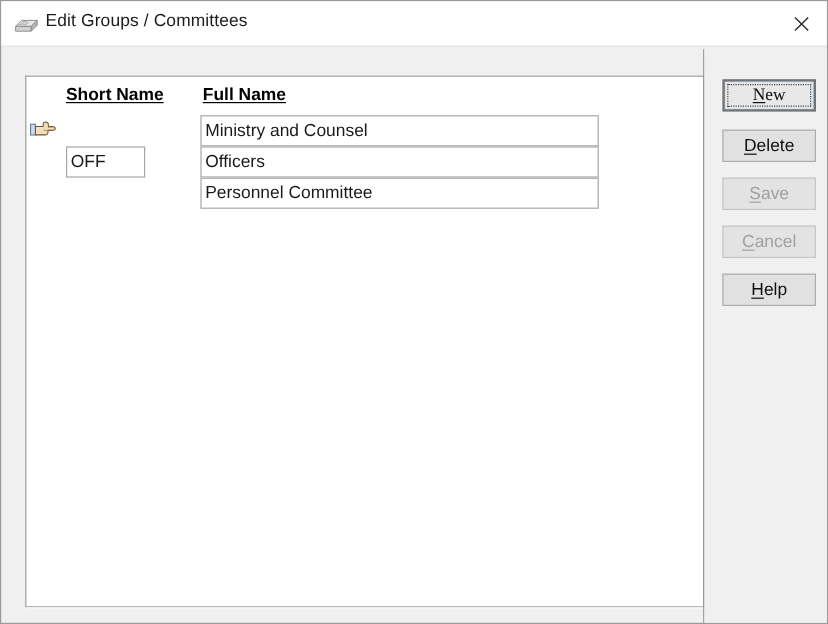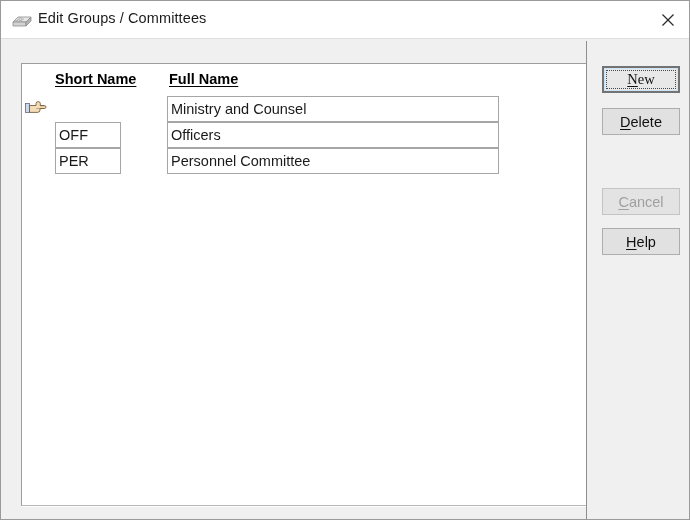--- a/index.html
+++ b/index.html
@@ -214,39 +214,41 @@
                    Q15 14.4 12.4 14.4 L4.5 14.4 Z" fill="#f3dcb6" stroke="#6b5636" stroke-width="0.85" stroke-linejoin="round"></path>
           <path d="M15.3 7.6 L19.0 7.6" stroke="#6b5636" stroke-width="0.7"></path>
           <path d="M11.2 10.6 L19.0 10.6" stroke="#6b5636" stroke-width="0.6" opacity="0.7"></path>
         </svg>
       </span>
       <div class="cell cell-full" style="top:32px;">Ministry and Counsel</div>
 
       <div class="cell cell-short" style="top:58px;">OFF</div>
       <div class="cell cell-full" style="top:58px;">Officers</div>
 
-      <div class="cell cell-short" style="top:84px;">PER</div>
       <div class="cell cell-full" style="top:84px;">Personnel Committee</div>
 
     </div>
   </div>
 
   <div id="divider"></div>
 
   <div id="buttonbar">
 
     <div class="btn focused" id="btn-new">
       <span class="focus-ring"></span>
       <span><span class="mnem">N</span><span>ew</span></span>
     </div>
 
     <div class="btn" id="btn-delete">
       <span><span class="mnem">D</span><span>elete</span></span>
     </div>
 
+    <div class="btn disabled" id="btn-save">
+      <span><span class="mnem">S</span><span>ave</span></span>
+    </div>
 
     <div class="btn disabled" id="btn-cancel">
       <span><span class="mnem">C</span><span>ancel</span></span>
     </div>
 
     <div class="btn" id="btn-help">
       <span><span class="mnem">H</span><span>elp</span></span>
     </div>
 
 

